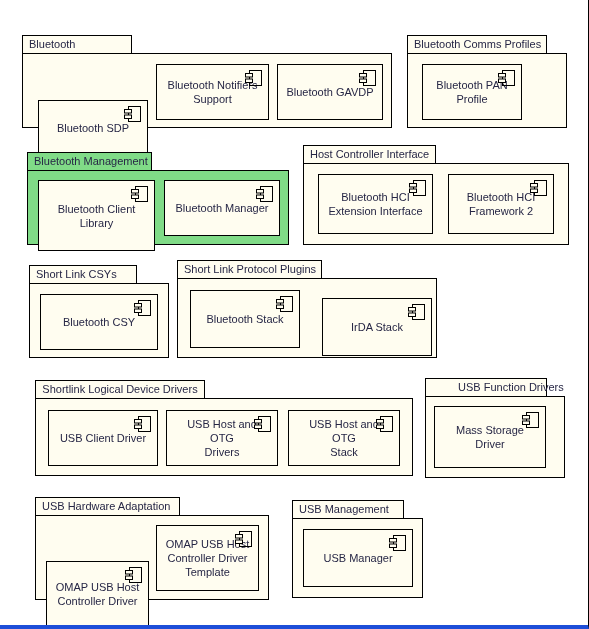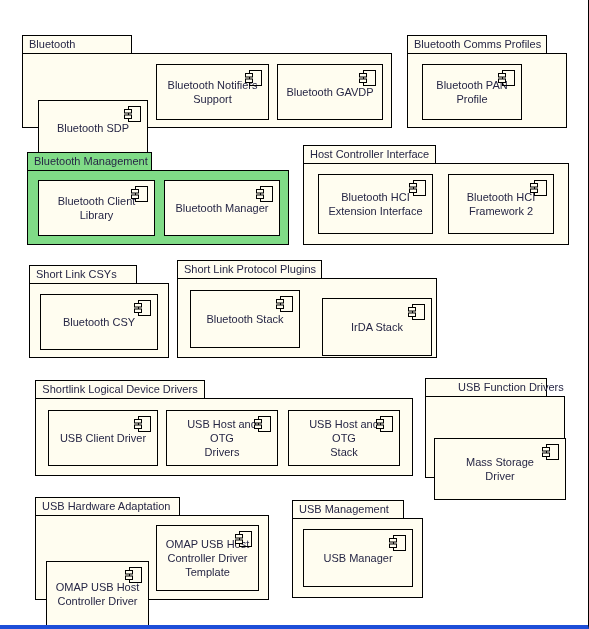--- a/index.html
+++ b/index.html
@@ -122,21 +122,21 @@
             <rect x="0.5" y="3.5" width="7" height="3.5" fill="#fffdf0" stroke="#000" stroke-width="1"></rect>
             <rect x="0.5" y="9.0" width="7" height="3.5" fill="#fffdf0" stroke="#000" stroke-width="1"></rect>
           </svg></span>
         <span class="comp-label">Bluetooth PAN
 Profile</span>
       </div>
     </div>
     <div class="package hl" style="left: 0px; top: 0px; width: 589px; height: 629px; pointer-events: none;">
       <div class="pkg-body" style="left: 27px; top: 170px; width: 262px; height: 75px; pointer-events: auto;"></div>
       <div class="pkg-tab" style="left: 27px; top: 152px; width: 125px; height: 18px; pointer-events: auto;"><span>Bluetooth Management</span></div>
-      <div class="component" style="left: 38px; top: 180px; width: 117px; height: 56px; pointer-events: auto;">
+      <div class="component" style="left: 38px; top: 180px; width: 117px; height: 71px; pointer-events: auto;">
         <span class="comp-icon"><svg viewBox="0 0 17 16" width="17" height="16" xmlns="http://www.w3.org/2000/svg">
             <rect x="4.5" y="0.5" width="12" height="15" fill="none" stroke="#000" stroke-width="1"></rect>
             <rect x="0.5" y="3.5" width="7" height="3.5" fill="#fffdf0" stroke="#000" stroke-width="1"></rect>
             <rect x="0.5" y="9.0" width="7" height="3.5" fill="#fffdf0" stroke="#000" stroke-width="1"></rect>
           </svg></span>
         <span class="comp-label">Bluetooth  Client
 Library</span>
       </div>
       <div class="component" style="left: 164px; top: 180px; width: 116px; height: 56px; pointer-events: auto;">
         <span class="comp-icon"><svg viewBox="0 0 17 16" width="17" height="16" xmlns="http://www.w3.org/2000/svg">
@@ -227,21 +227,21 @@
             <rect x="0.5" y="3.5" width="7" height="3.5" fill="#fffdf0" stroke="#000" stroke-width="1"></rect>
             <rect x="0.5" y="9.0" width="7" height="3.5" fill="#fffdf0" stroke="#000" stroke-width="1"></rect>
           </svg></span>
         <span class="comp-label">USB Host and OTG
 Stack</span>
       </div>
     </div>
     <div class="package" style="left: 0px; top: 0px; width: 589px; height: 629px; pointer-events: none;">
       <div class="pkg-body" style="left: 425px; top: 396px; width: 140px; height: 82px; pointer-events: auto;"></div>
       <div class="pkg-tab" style="left: 425px; top: 378px; width: 122px; height: 18px; pointer-events: auto; padding-left: 32px;"><span>USB Function Drivers</span></div>
-      <div class="component" style="left: 434px; top: 406px; width: 132px; height: 62px; pointer-events: auto; margin-top: 32px;">
+      <div class="component" style="left: 434px; top: 406px; width: 112px; height: 62px; pointer-events: auto;">
         <span class="comp-icon"><svg viewBox="0 0 17 16" width="17" height="16" xmlns="http://www.w3.org/2000/svg">
             <rect x="4.5" y="0.5" width="12" height="15" fill="none" stroke="#000" stroke-width="1"></rect>
             <rect x="0.5" y="3.5" width="7" height="3.5" fill="#fffdf0" stroke="#000" stroke-width="1"></rect>
             <rect x="0.5" y="9.0" width="7" height="3.5" fill="#fffdf0" stroke="#000" stroke-width="1"></rect>
           </svg></span>
         <span class="comp-label">Mass Storage
 Driver</span>
       </div>
     </div>
     <div class="package" style="left: 0px; top: 0px; width: 589px; height: 629px; pointer-events: none;">

